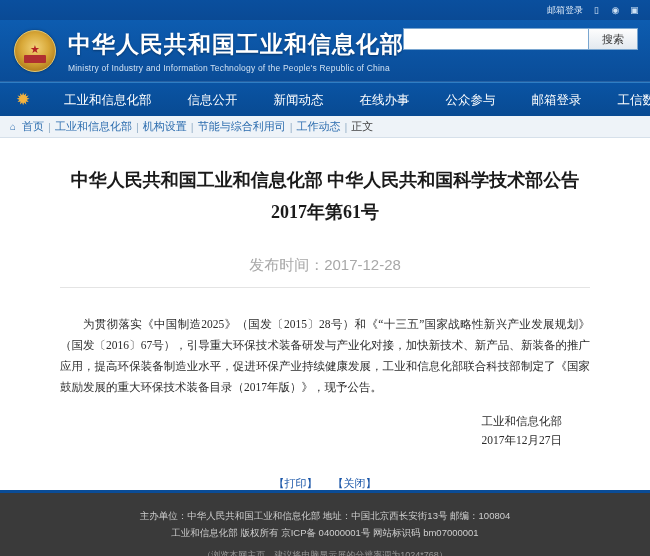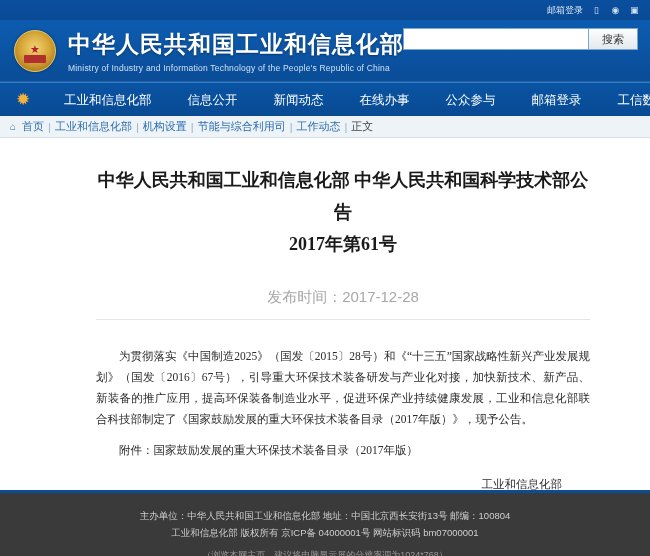--- a/index.html
+++ b/index.html
@@ -157,21 +157,20 @@
   .crumb .cur { color: #444; }
 
   
   .page {
     background: #fff;
     height: 436px;
     position: relative;
   }
   .article {
     padding: 26px 60px 0 60px;
-    margin-left: 36px;
   }
   .art-title {
     text-align: center;
     font-size: 18px;
     font-weight: bold;
     color: #1a1a1a;
     line-height: 32px;
     font-family: "Liberation Serif", serif;
   }
   .art-meta {
@@ -283,21 +282,20 @@
 <div class="page">
   <div class="article">
     <div class="art-title">中华人民共和国工业和信息化部  中华人民共和国科学技术部公告</div>
     <div class="art-title">2017年第61号</div>
 
     <div class="art-meta">发布时间：2017-12-28</div>
     <div class="divider"></div>
 
     <div class="art-body">
       <p>为贯彻落实《中国制造2025》（国发〔2015〕28号）和《“十三五”国家战略性新兴产业发展规划》（国发〔2016〕67号），引导重大环保技术装备研发与产业化对接，加快新技术、新产品、新装备的推广应用，提高环保装备制造业水平，促进环保产业持续健康发展，工业和信息化部联合科技部制定了《国家鼓励发展的重大环保技术装备目录（2017年版）》，现予公告。</p>
-      <p>附件：国家鼓励发展的重大环保技术装备目录（2017年版）</p>
     </div>
 
     <div class="sign">
       <div>工业和信息化部</div>
       <div>2017年12月27日</div>
     </div>
 
     <div class="actions">
       <a href="#">【打印】</a>
       <a href="#">【关闭】</a>

